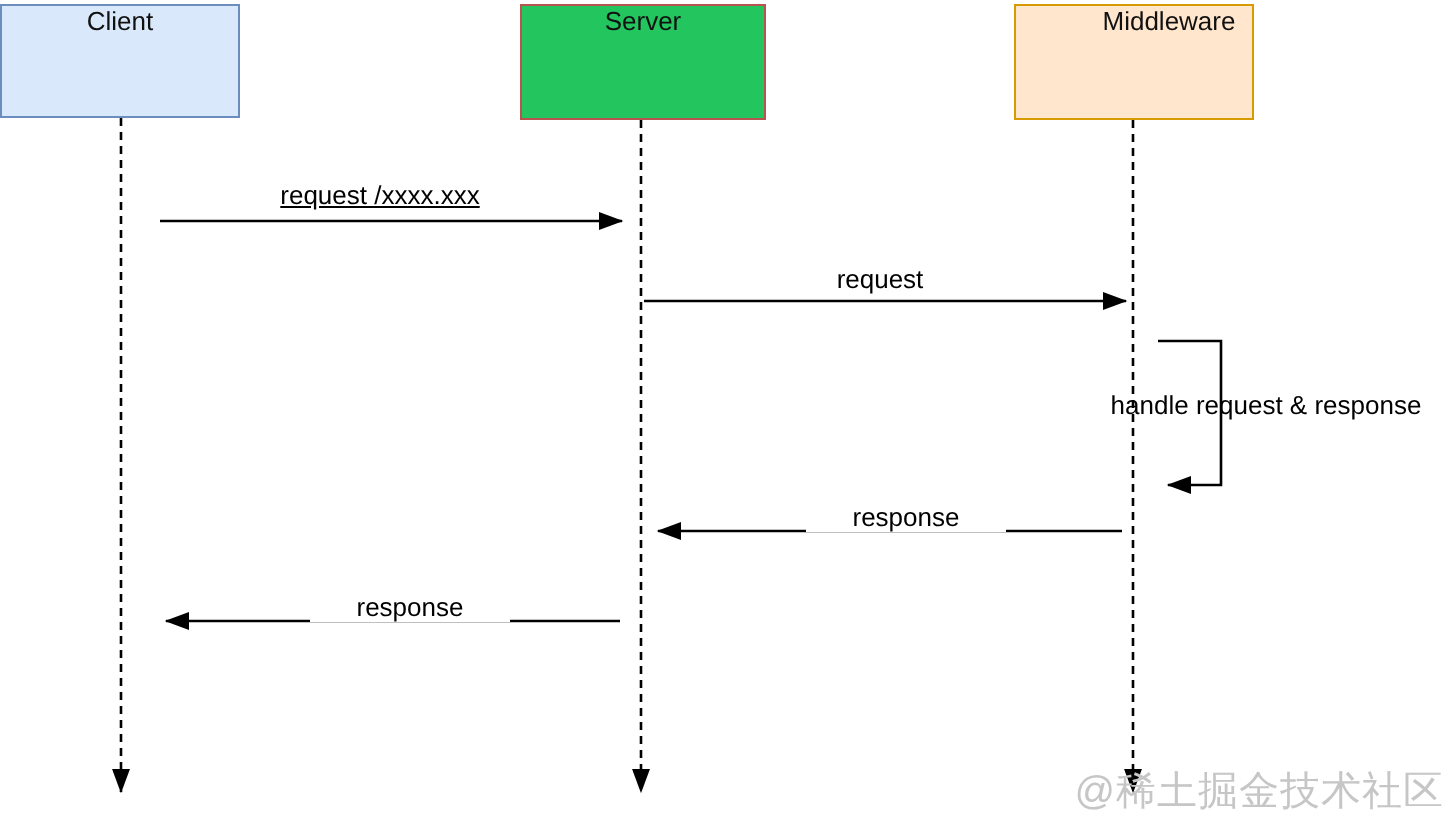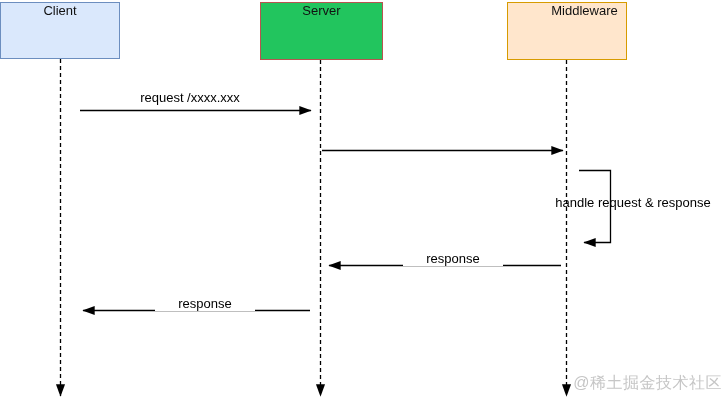--- a/index.html
+++ b/index.html
@@ -22,29 +22,29 @@
   }
   #actor-client{left:0;top:2px;width:120px;height:57px;}
   #actor-server{left:260px;top:2px;width:123px;height:58px;}
   #actor-middleware{left:507px;top:2px;width:120px;height:58px;}
   .msg-label{
     position:absolute;
     font-size:13px;color:#000;
     text-align:center;white-space:nowrap;
     line-height:15px;
   }
-  #lbl-msg1{left:110px;top:90px;width:160px;}
+  #lbl-msg1{left:110px;top:90px;width:160px;text-decoration:underline;}
   #lbl-msg2{left:360px;top:132px;width:160px;}
   #lbl-msg3{left:548px;top:195px;width:170px;}
   #lbl-msg4{left:403px;top:251px;width:100px;background:#ffffff;}
   #lbl-msg5{left:155px;top:296px;width:100px;background:#ffffff;}
   .watermark{
     position:absolute;
-    right:3px;bottom:15px;
-    font-size:16px;
+    right:3px;bottom:0;
+    font-size:20px;
     letter-spacing:0.5px;
     margin-left:36px;
   }
 </style>
 </head>
 <body>
 
 <div class="canvas">
 
   <svg class="lines-layer" width="725" height="409" viewBox="0 0 725 409" xmlns="http://www.w3.org/2000/svg">
@@ -69,18 +69,19 @@
     <span>Client</span>
   </div>
   <div class="actor" id="actor-server" style="background-color: #22c55e; border-color: rgb(184, 84, 80);">
     <span>Server</span>
   </div>
   <div class="actor" id="actor-middleware" style="background-color: rgb(255, 230, 204); border-color: rgb(215, 155, 0); padding-left: 35px;">
     <span>Middleware</span>
   </div>
 
   <div class="msg-label" id="lbl-msg1">request /xxxx.xxx</div>
+  <div class="msg-label" id="lbl-msg2">request</div>
   <div class="msg-label" id="lbl-msg3">handle request &amp; response</div>
   <div class="msg-label" id="lbl-msg4">response</div>
   <div class="msg-label" id="lbl-msg5">response</div>
 
   <div class="watermark" style="color: rgb(198, 198, 198);">@稀土掘金技术社区</div>
 </div>
 
 </body></html>

